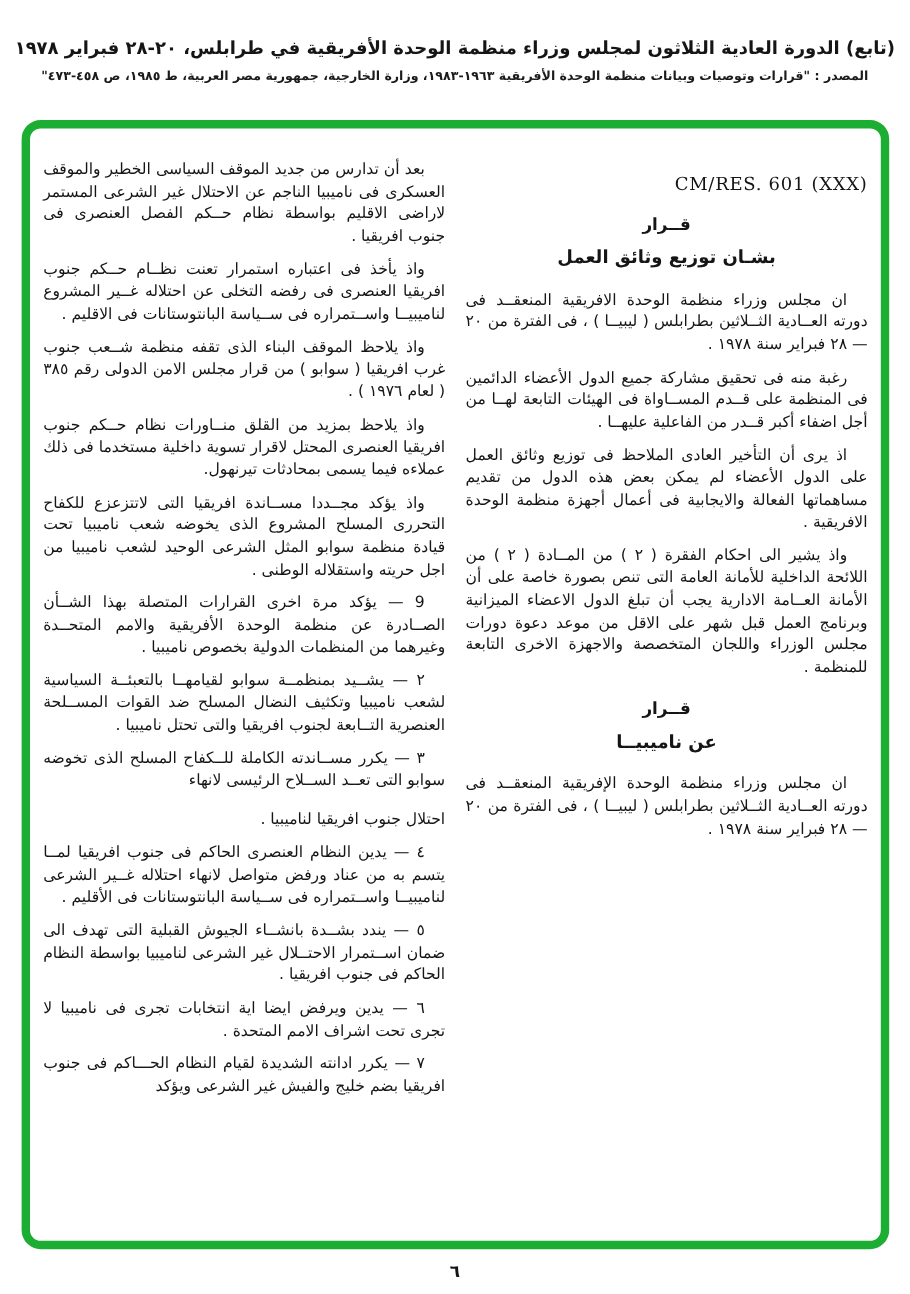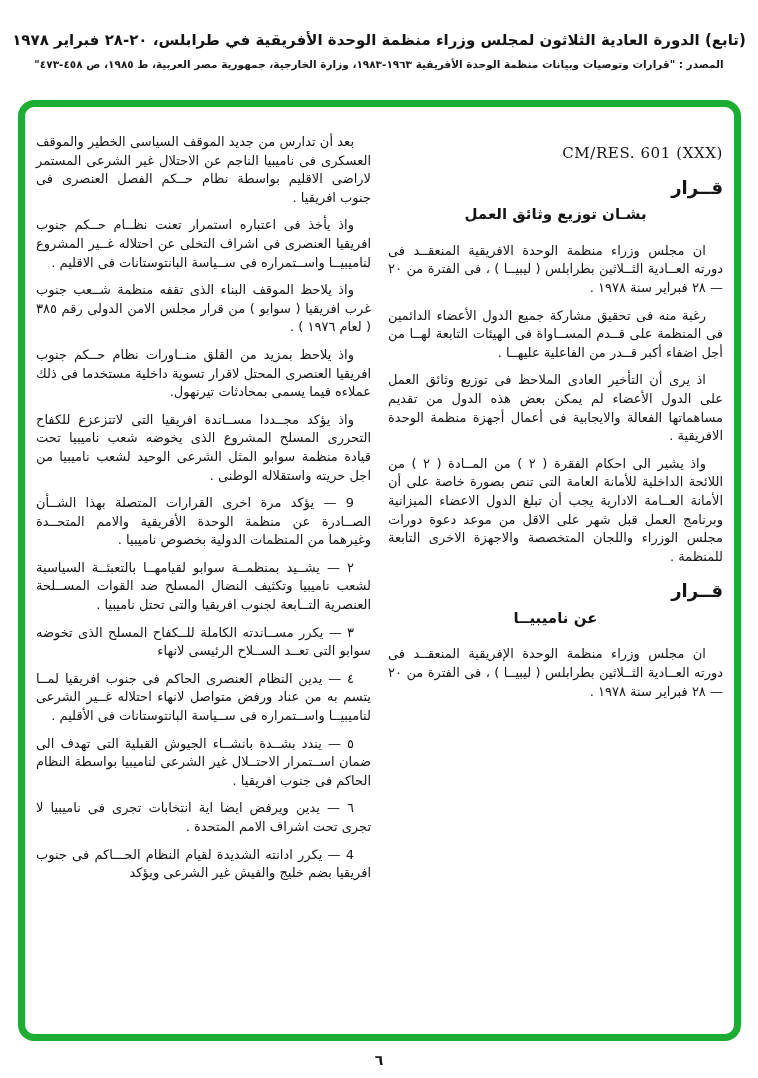--- a/index.html
+++ b/index.html
@@ -44,21 +44,21 @@
   .block-p { margin:0 0 9px 0; text-indent:17px; }
   .block-pcont { margin:14px 0 9px 0; text-indent:0; }
   .block-code {
     direction:ltr; text-align:right;
     font-family:"DejaVu Serif", serif;
     font-size:15px; letter-spacing:0.6px;
     margin:15px 0 12px 0; text-indent:0;
     white-space:nowrap;
   }
   .block-h1 {
-    text-align:right; font-weight:bold; font-size:18px;
+    text-align:center; font-weight:bold; font-size:14px;
     margin:16px 0 8px 0; text-indent:0;
   }
   .block-h2 {
     text-align:center; font-weight:bold; font-size:15px;
     margin:0 0 18px 0; text-indent:0;
   }
   .page-number {
     position:absolute; bottom:10px; left:0; right:0;
     text-align:center; font-size:14px; font-weight:bold;
   }
@@ -80,28 +80,29 @@
         <div class="block-p">ان مجلس وزراء منظمة الوحدة الافريقية المنعقــد فى دورته العــادية الثــلاثين بطرابلس ( ليبيــا ) ، فى الفترة من ٢٠ — ٢٨ فبراير سنة ١٩٧٨ .</div>
         <div class="block-p">رغبة منه فى تحقيق مشاركة جميع الدول الأعضاء الدائمين فى المنظمة على قــدم المســاواة فى الهيئات التابعة لهــا من أجل اضفاء أكبر قــدر من الفاعلية عليهــا .</div>
         <div class="block-p">اذ يرى أن التأخير العادى الملاحظ فى توزيع وثائق العمل على الدول الأعضاء لم يمكن بعض هذه الدول من تقديم مساهماتها الفعالة والايجابية فى أعمال أجهزة منظمة الوحدة الافريقية .</div>
         <div class="block-p">واذ يشير الى احكام الفقرة ( ٢ ) من المــادة ( ٢ ) من اللائحة الداخلية للأمانة العامة التى تنص بصورة خاصة على أن الأمانة العــامة الادارية يجب أن تبلغ الدول الاعضاء الميزانية وبرنامج العمل قبل شهر على الاقل من موعد دعوة دورات مجلس الوزراء واللجان المتخصصة والاجهزة الاخرى التابعة للمنظمة .</div>
         <div class="block-h1">قــرار</div>
         <div class="block-h2">عن ناميبيــا</div>
         <div class="block-p">ان مجلس وزراء منظمة الوحدة الإفريقية المنعقــد فى دورته العــادية الثــلاثين بطرابلس ( ليبيــا ) ، فى الفترة من ٢٠ — ٢٨ فبراير سنة ١٩٧٨ .</div>
       </div>
     <div class="col col-left" id="col-left" lang="ar">
         <div class="block-p">بعد أن تدارس من جديد الموقف السياسى الخطير والموقف العسكرى فى ناميبيا الناجم عن الاحتلال غير الشرعى المستمر لاراضى الاقليم بواسطة نظام حــكم الفصل العنصرى فى جنوب افريقيا .</div>
-        <div class="block-p">واذ يأخذ فى اعتباره استمرار تعنت نظــام حــكم جنوب افريقيا العنصرى فى اشراف التخلى عن احتلاله غــير المشروع لناميبيــا واســتمراره فى ســياسة البانتوستانات فى الاقليم .</div>
+        <div class="block-p">واذ يأخذ فى اعتباره استمرار تعنت نظــام حــكم جنوب افريقيا العنصرى فى رفضه التخلى عن احتلاله غــير المشروع لناميبيــا واســتمراره فى ســياسة البانتوستانات فى الاقليم .</div>
         <div class="block-p">واذ يلاحظ الموقف البناء الذى تقفه منظمة شــعب جنوب غرب افريقيا ( سوابو ) من قرار مجلس الامن الدولى رقم ٣٨٥ ( لعام ١٩٧٦ ) .</div>
         <div class="block-p">واذ يلاحظ بمزيد من القلق منــاورات نظام حــكم جنوب افريقيا العنصرى المحتل لاقرار تسوية داخلية مستخدما فى ذلك عملاءه فيما يسمى بمحادثات تيرنهول.</div>
         <div class="block-p">واذ يؤكد مجــددا مســاندة افريقيا التى لاتتزعزع للكفاح التحررى المسلح المشروع الذى يخوضه شعب ناميبيا تحت قيادة منظمة سوابو المثل الشرعى الوحيد لشعب ناميبيا من اجل حريته واستقلاله الوطنى .</div>
         <div class="block-p">9 — يؤكد مرة اخرى القرارات المتصلة بهذا الشــأن الصــادرة عن منظمة الوحدة الأفريقية والامم المتحــدة وغيرهما من المنظمات الدولية بخصوص ناميبيا .</div>
         <div class="block-p">٢ — يشــيد بمنظمــة سوابو لقيامهــا بالتعبئــة السياسية لشعب ناميبيا وتكثيف النضال المسلح ضد القوات المســلحة العنصرية التــابعة لجنوب افريقيا والتى تحتل ناميبيا .</div>
         <div class="block-p">٣ — يكرر مســاندته الكاملة للــكفاح المسلح الذى تخوضه سوابو التى تعــد الســلاح الرئيسى لانهاء</div>
+        <div class="block-pcont">احتلال جنوب افريقيا لناميبيا .</div>
         <div class="block-p">٤ — يدين النظام العنصرى الحاكم فى جنوب افريقيا لمــا يتسم به من عناد ورفض متواصل لانهاء احتلاله غــير الشرعى لناميبيــا واســتمراره فى ســياسة البانتوستانات فى الأقليم .</div>
         <div class="block-p">٥ — يندد بشــدة بانشــاء الجيوش القبلية التى تهدف الى ضمان اســتمرار الاحتــلال غير الشرعى لناميبيا بواسطة النظام الحاكم فى جنوب افريقيا .</div>
         <div class="block-p">٦ — يدين ويرفض ايضا اية انتخابات تجرى فى ناميبيا لا تجرى تحت اشراف الامم المتحدة .</div>
-        <div class="block-p">4 — يكرر ادانته الشديدة لقيام النظام الحـــاكم فى جنوب افريقيا بضم خليج والفيش غير الشرعى ويؤكد</div>
+        <div class="block-p">٧ — يكرر ادانته الشديدة لقيام النظام الحـــاكم فى جنوب افريقيا بضم خليج والفيش غير الشرعى ويؤكد</div>
       </div>
   </div>
 </div>
 
 <div class="page-number" lang="ar">٦</div>
 
 </body></html>

